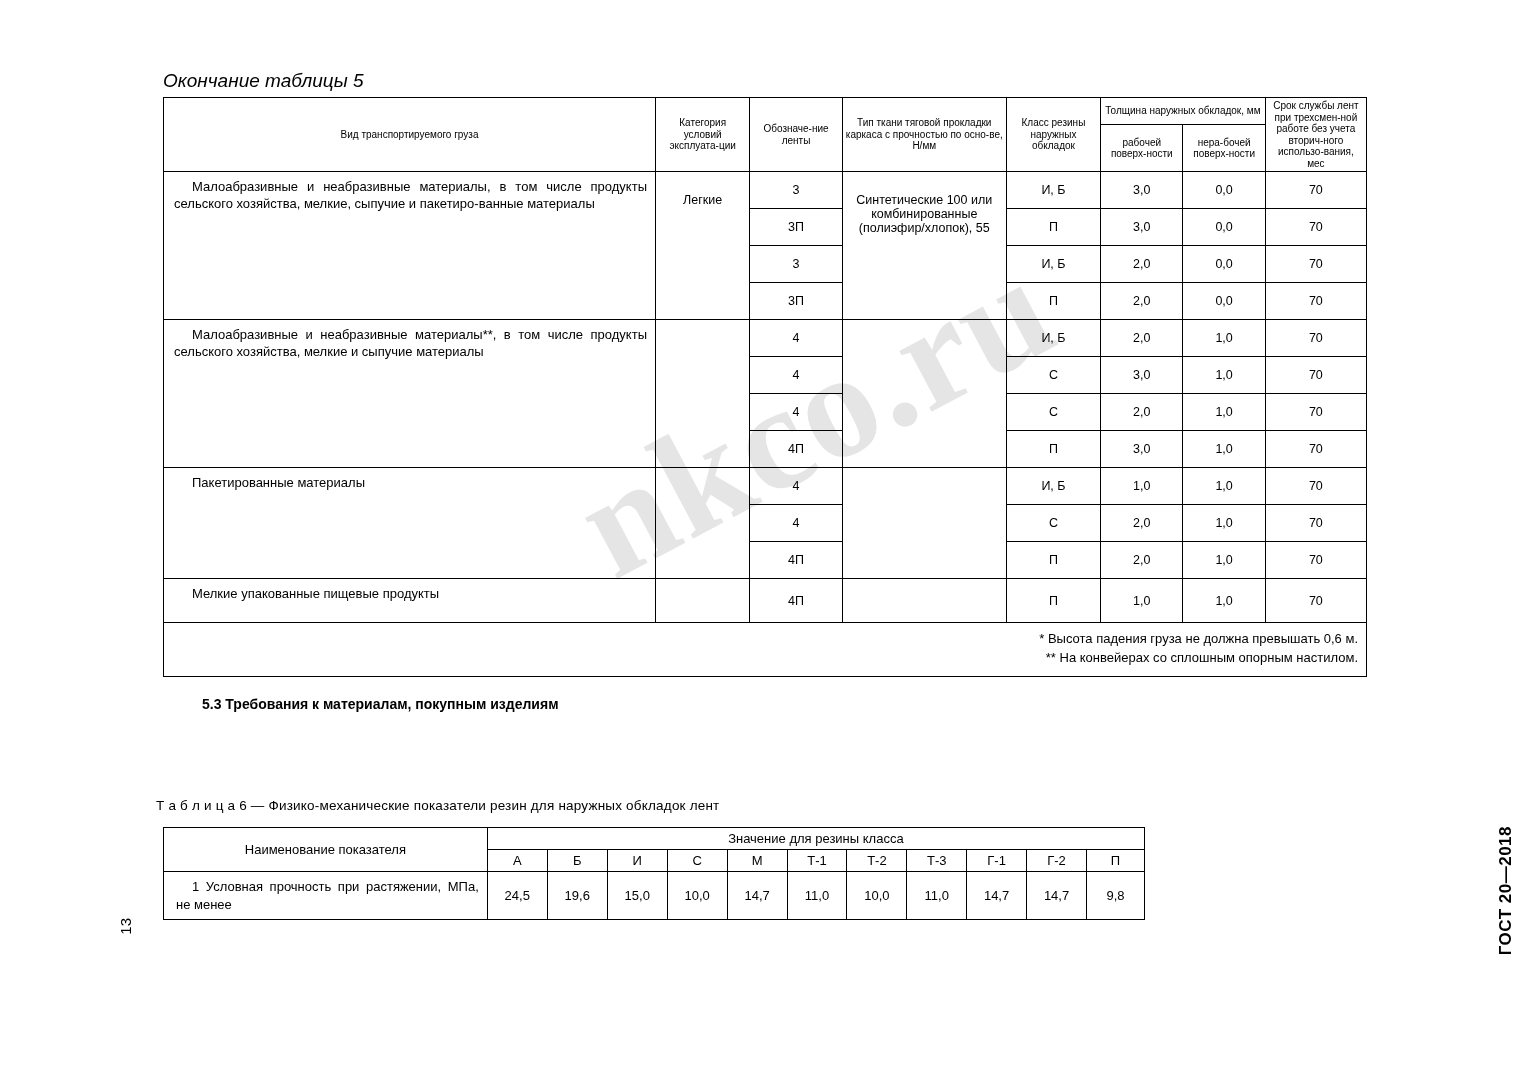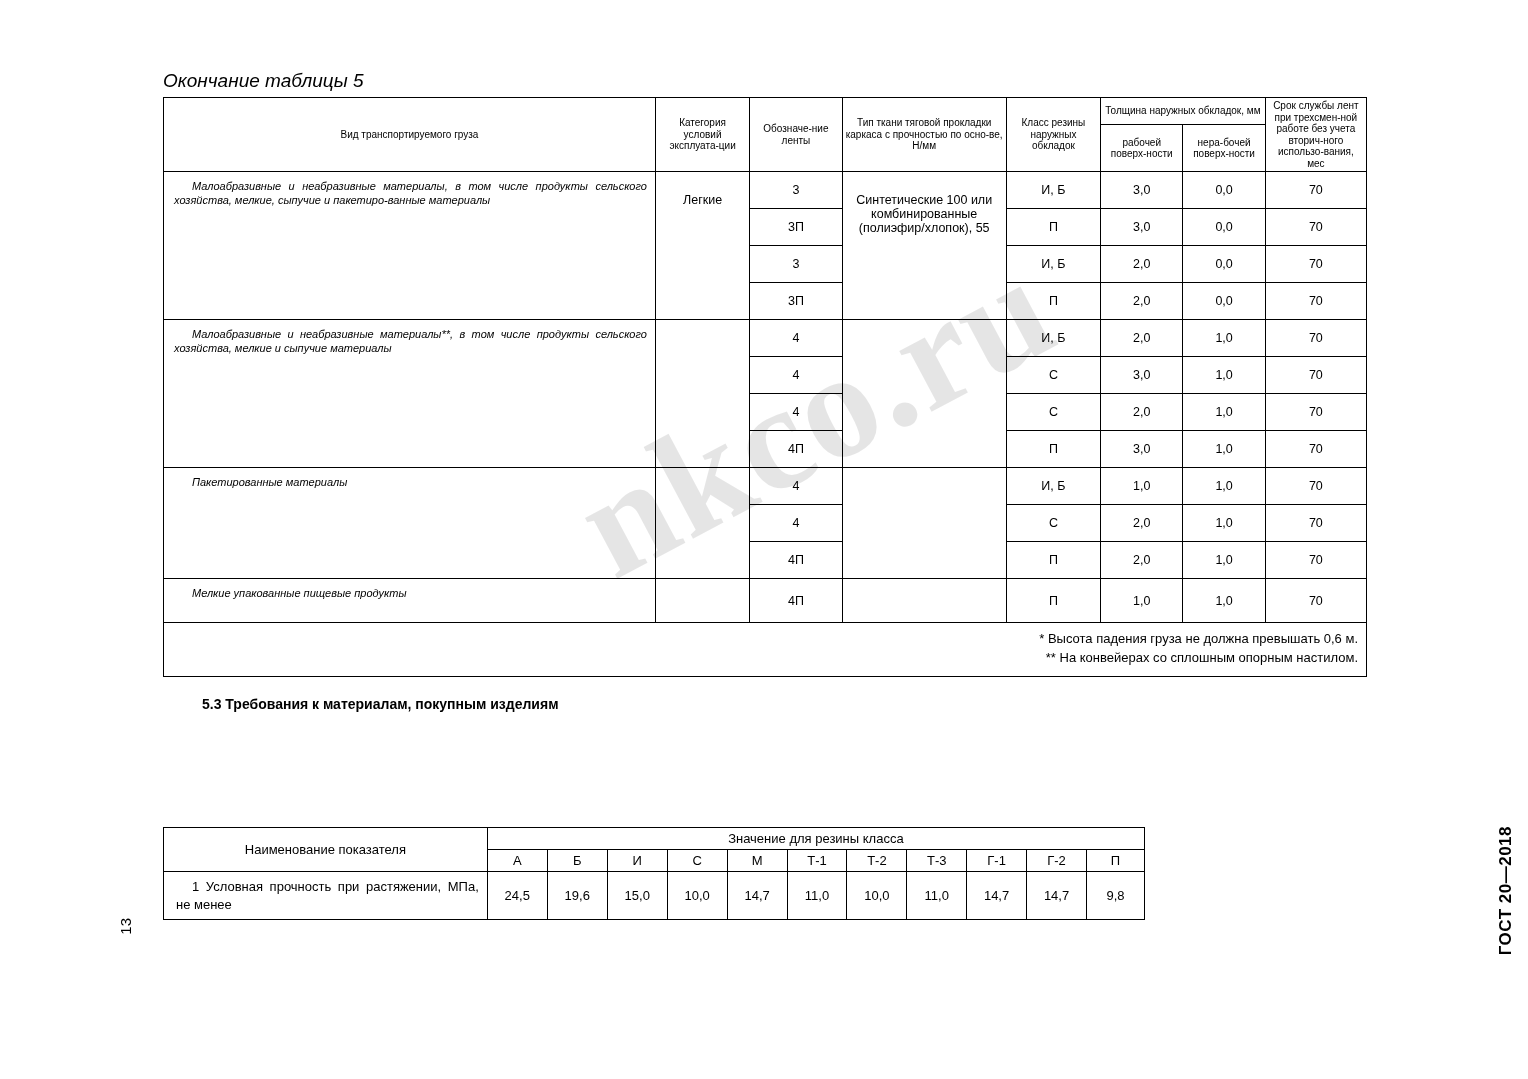--- a/index.html
+++ b/index.html
@@ -66,22 +66,21 @@
   .t5 .hdr {
     font-size: 10px;
     line-height: 1.15;
   }
   .t5 .leftcell {
     text-align: justify;
     text-align-last: left;
     vertical-align: top;
     padding: 7px 8px 4px 10px;
     line-height: 1.3;
-    font-size: 11px;
-    font-style: italic;
+    font-size: 13px;
   }
   .t5 .leftcell .ind { display: inline-block; text-indent: 18px; }
   .t5 .tallrow td { height: 32px; }
   .t5 .notes {
     text-align: right;
     padding: 7px 8px 8px 14px;
     line-height: 1.45;
     font-size: 13px;
   }
   .t5 .vtop { vertical-align: top; padding-top: 21px; }
@@ -296,20 +295,21 @@
       <tr>
         <td class="notes" colspan="8">
           <div>* Высота падения груза не должна превышать 0,6 м.</div>
           <div>** На конвейерах со сплошным опорным настилом.</div>
         </td>
       </tr>
     </tbody>
   </table>
 
   <div class="sec-head">5.3  Требования к материалам, покупным изделиям</div>
+  <div class="t6-caption">Т а б л и ц а  6 — Физико-механические показатели резин для наружных обкладок лент</div>
 
   <table class="t6">
     <colgroup>
       <col style="width:420px">
       <col style="width:71px">
         <col style="width:71px">
         <col style="width:71px">
       <col style="width:71px">
         <col style="width:71px">
         <col style="width:71px">

